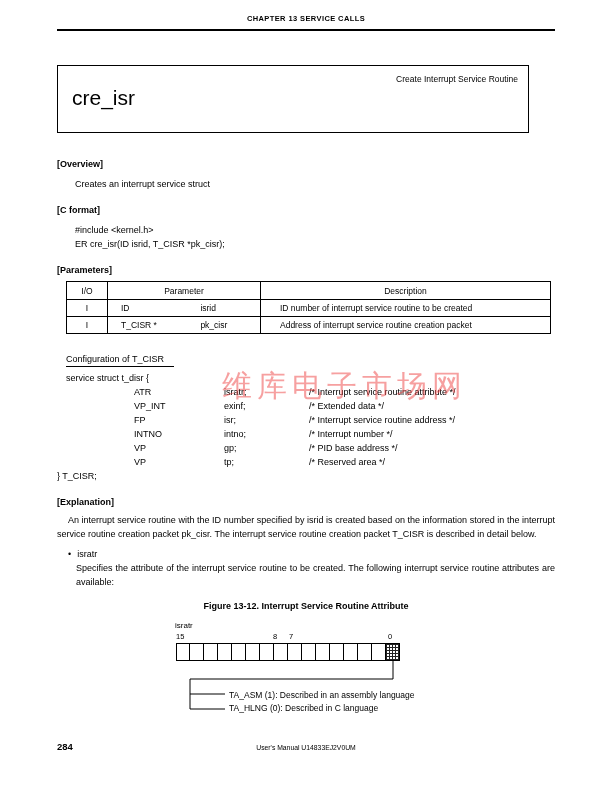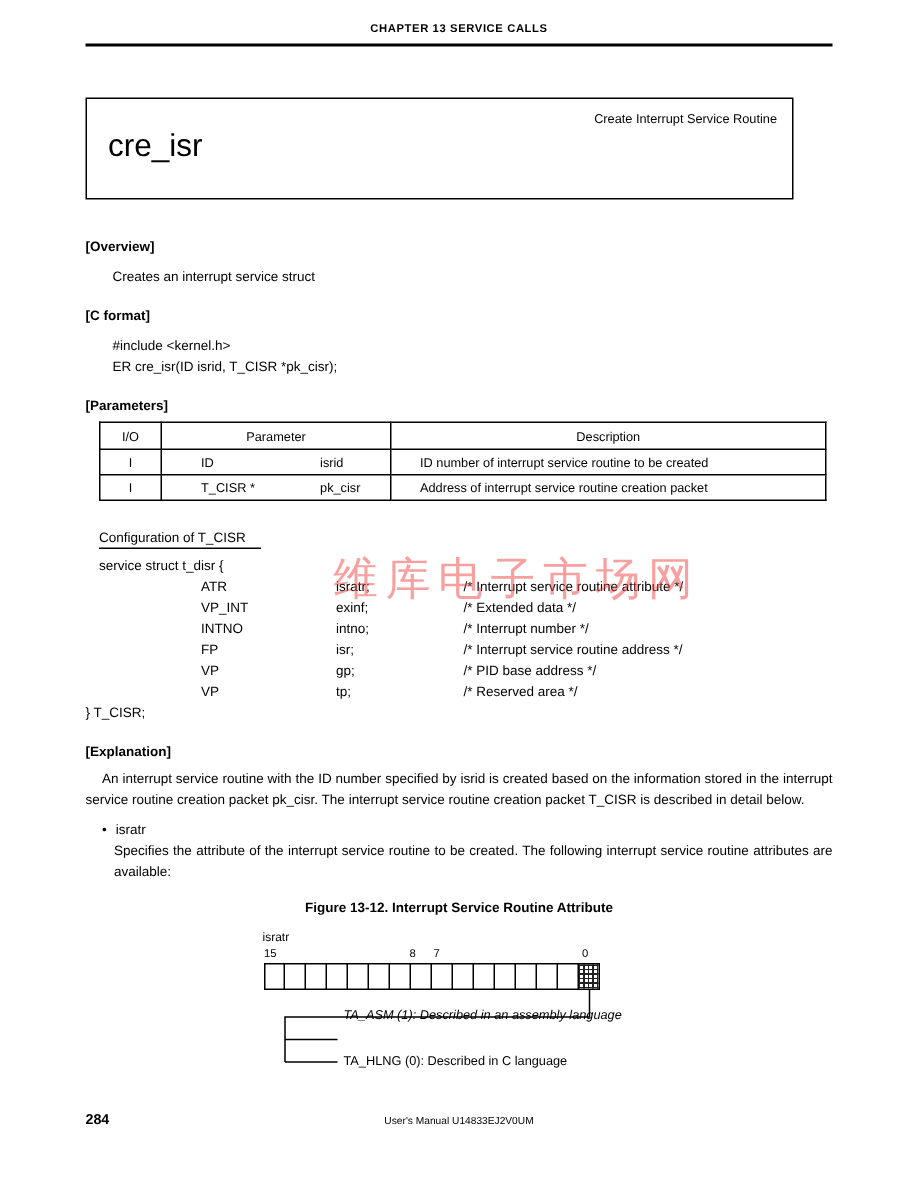--- a/index.html
+++ b/index.html
@@ -24,21 +24,21 @@
   .code-line { font-size:9px; line-height:14px; }
   .code-block { margin-top:8px; }
 
   .params-table { border-collapse:collapse; margin:6px 0 0 9px; }
   .params-table td { border:1px solid #000; font-size:8.5px; padding:0; height:16px; vertical-align:middle; }
   .params-table .thead td { height:17px; text-align:center; }
   .c-io { width:40px; text-align:center; }
   .c-param { width:152px; }
   .c-desc { width:270px; }
   .params-table tr:not(.thead) .c-desc { padding-left:19px; text-align:left; }
-  .p-type { display:inline-block; margin-left:14px; width:77px;padding-left:12px; }
+  .p-type { display:inline-block; margin-left:1px; width:77px;padding-left:12px; }
 
   .struct-caption-wrap { margin-top:14px; margin-left:9px; }
   .struct-caption { display:inline-block; font-size:9px; border-bottom:1px solid #000; padding:0 10px 2px 0; }
   .struct-block { margin-top:4px; margin-left:9px; font-size:9px; line-height:14px; }
   .struct-row { display:flex; }
   .st-type { margin-left:68px; width:90px; }
   .st-name { width:85px; }
   .struct-close { margin-left:-9px; }
 
   .paragraph { margin-top:6px; font-size:9px; line-height:14px; text-align:justify; text-indent:11px; }
@@ -59,21 +59,21 @@
   .reg { position:absolute; left:119px; top:24px; display:flex; }
   .cell { box-sizing:border-box; width:14px; height:18px; border:1px solid #000; border-left:none; background:#fff; }
   .cell.first { border-left:1px solid #000; }
   .cell.hatch {
     background-image:
       repeating-linear-gradient(0deg, #222 0 1px, transparent 1px 3px),
       repeating-linear-gradient(90deg, #222 0 1px, transparent 1px 3px);
   }
   .connector { position:absolute; left:0; top:42px; }
   .legend { position:absolute; font-size:8.5px; white-space:nowrap; }
-  .legend.l1 { left:172px; top:53px;font-style:italic; }
+  .legend.l1 { left:172px; top:71px; }
   .legend.l2 { left:172px; top:84px; }
 
   .watermark {
     position:absolute; left:222px; top:366px; z-index:3;
     font-size:30px; letter-spacing:5px; color:#ef4444; opacity:0.5;
     pointer-events:none; white-space:nowrap;
   }
 
   .footer-num { position:absolute; left:57px; top:741px; font-size:9.5px; font-weight:bold; }
   .footer-text { position:absolute; left:0; right:0; top:744px; text-align:center; font-size:6.8px; }
@@ -138,28 +138,28 @@
       <span class="st-type">ATR</span>
       <span class="st-name">isratr;</span>
       <span class="st-comment">/* Interrupt service routine attribute */</span>
     </div>
     <div class="struct-row">
       <span class="st-type">VP_INT</span>
       <span class="st-name">exinf;</span>
       <span class="st-comment">/* Extended data */</span>
     </div>
     <div class="struct-row">
+      <span class="st-type">FP</span>
+      <span class="st-name">isr;</span>
+      <span class="st-comment">/* Interrupt service routine address */</span>
+    </div>
+    <div class="struct-row">
       <span class="st-type">INTNO</span>
       <span class="st-name">intno;</span>
       <span class="st-comment">/* Interrupt number */</span>
-    </div>
-    <div class="struct-row">
-      <span class="st-type">FP</span>
-      <span class="st-name">isr;</span>
-      <span class="st-comment">/* Interrupt service routine address */</span>
     </div>
     <div class="struct-row">
       <span class="st-type">VP</span>
       <span class="st-name">gp;</span>
       <span class="st-comment">/* PID base address */</span>
     </div>
     <div class="struct-row">
       <span class="st-type">VP</span>
       <span class="st-name">tp;</span>
       <span class="st-comment">/* Reserved area */</span>

